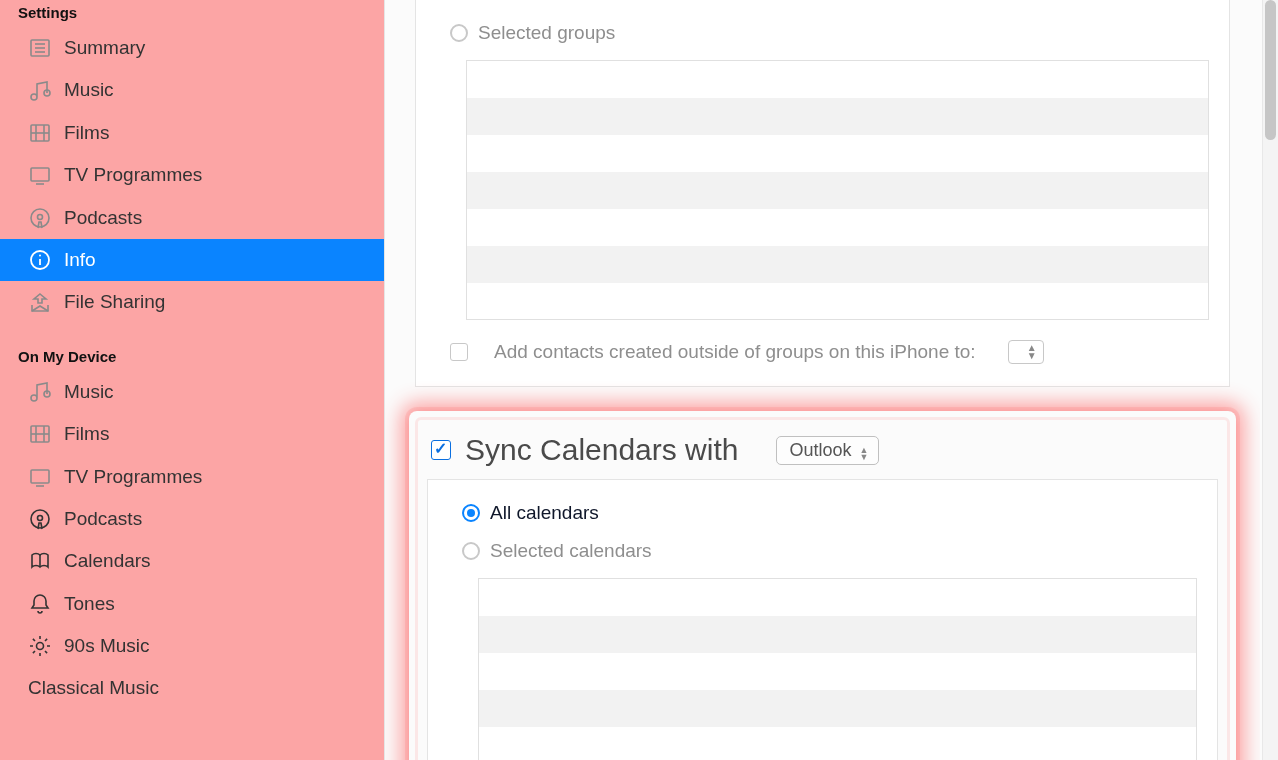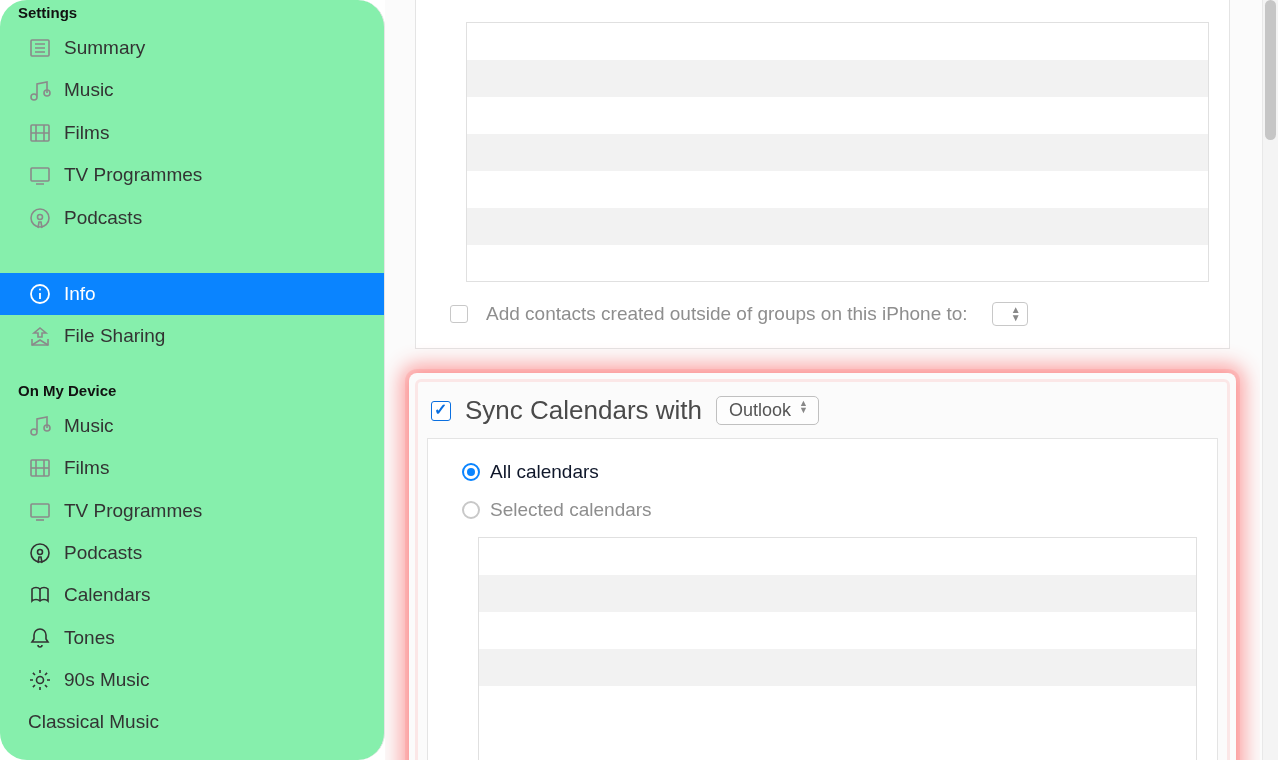--- a/index.html
+++ b/index.html
@@ -9,47 +9,45 @@
     color: #333;
     background: #fff;
     width: 1278px;
     height: 760px;
     overflow: hidden;
     display: flex;
   }
   .sidebar {
     width: 385px;
     flex: 0 0 385px;
-    background: #86efac;
+    background: #fca5a5;
     border-right: 1px solid #e5e5e5;
     height: 100%;
     overflow: hidden;
     padding-top: 0;
-    border-radius: 27px;
   }
   .section-header {
     font-size: 15px;
     font-weight: 600;
     color: #111;
     padding: 4px 18px 6px 18px;
   }
   .sidebar-item {
     display: flex;
     align-items: center;
     gap: 12px;
     padding: 6px 12px 6px 28px;
     font-size: 19px;
     color: #333;
     cursor: pointer;
     line-height: 1.6;
   }
   .sidebar-item.selected {
     background: #0a84ff;
     color: #fff;
-    margin-top: 34px;
   }
   .sidebar-item.selected .ic { filter: brightness(200%) saturate(0%) brightness(200%); }
   .ic {
     width: 24px;
     height: 24px;
     flex: 0 0 24px;
     display: inline-flex;
     align-items: center;
     justify-content: center;
   }
@@ -125,21 +123,21 @@
     background: #fff;
     overflow: hidden;
   }
   .listbox .stripe {
     height: 37px;
   }
   .listbox .stripe:nth-child(even) { background: #f2f2f2; }
   .check-row {
     display: flex;
     align-items: center;
-    gap: 18px;
+    gap: 26px;
     font-size: 19px;
     color: #8e8e8e;
     padding: 6px 0 0 14px;
   }
   .check-fake {
     width: 18px; height: 18px;
     border: 1px solid #c8c8c8;
     border-radius: 3px;
     background: #fff;
     position: relative;
@@ -198,34 +196,35 @@
   }
   .checkbox-checked::after {
     content: "✓";
     color: #0a6fe0;
     font-weight: 900;
     font-size: 16px;
     position: absolute;
     left: 2px; top: -2px;
   }
   .section-title {
-    font-size: 26px;
+    font-size: 30px;
     color: #4a4a4a;
     font-weight: 400;
   }
   .select-pill {
     border: 1px solid #c0c0c0;
     border-radius: 5px;
     padding: 3px 10px 3px 12px;
     background: #fdfdfd;
     font-size: 18px;
     color: #555;
     display: inline-flex;
-    align-items: flex-start;
+    align-items: flex-end;
     gap: 8px;
+    margin-left: 24px;
   }
   .select-pill .updown {
     font-size: 9px; color: #888; line-height: 7px;
     display: flex; flex-direction: column;
   }
   .panel-inner {
     background: #fff;
     border: 1px solid #e4e4e4;
     padding: 18px 20px 0 20px;
   }
@@ -381,20 +380,24 @@
 
     <span>Classical Music</span>
   </div>
 
 </div>
 
 <div class="main">
   <div class="scroll-area">
 
     <div class="panel-cut">
+      <div class="radio-row">
+        <span class="radio-fake"></span>
+        <span>Selected groups</span>
+      </div>
       <div class="listbox">
         <div class="stripe"></div>
           <div class="stripe"></div>
           <div class="stripe"></div>
         <div class="stripe"></div>
           <div class="stripe"></div>
           <div class="stripe"></div>
         <div class="stripe"></div>
       </div>
       <div class="check-row">

